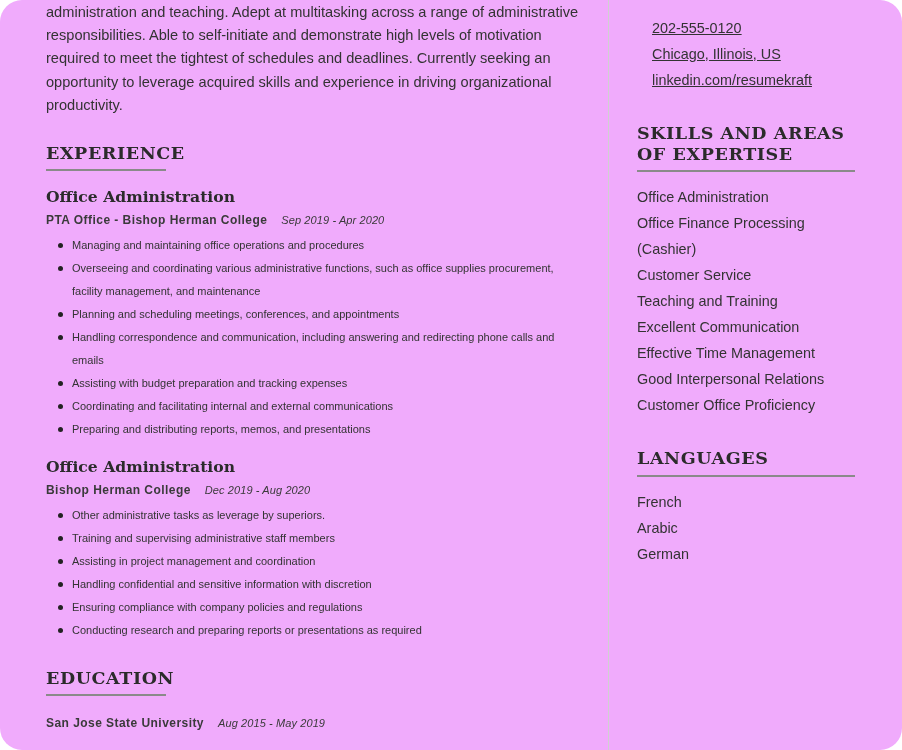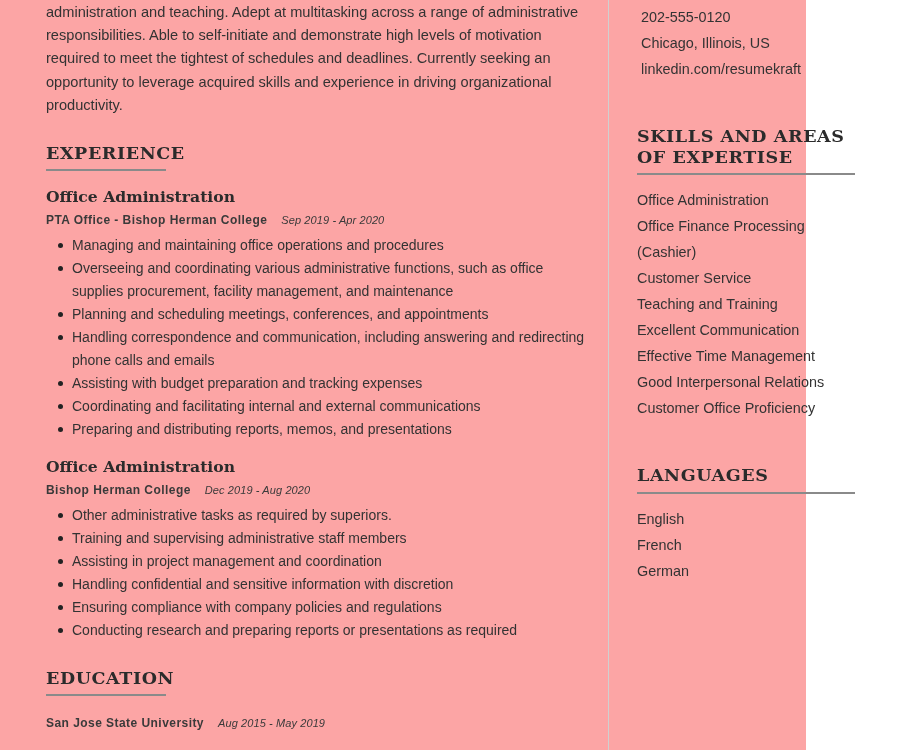--- a/index.html
+++ b/index.html
@@ -11,23 +11,24 @@
     width: 902px;
     height: 750px;
     overflow: hidden;
     font-family: "Liberation Sans", sans-serif;
     color: #333333;
     -webkit-font-smoothing: antialiased;
   }
 
   .page {
     position: relative;
-    width: 806px;
+    width: 902px;
     height: 750px;
-    background: #fca5a5;
+    background: #f0abfc;
+    border-radius: 22px;
   }
 
   
   .divider {
     position: absolute;
     left: 608px;
     top: 0;
     width: 1px;
     height: 750px;
     background: #d0d0d0;
@@ -102,21 +103,21 @@
   }
 
   ul.bullets {
     list-style: none;
     margin: 4px 0 0 0;
     padding: 0;
   }
   ul.bullets li {
     position: relative;
     padding-left: 26px;
-    font-size: 14px;
+    font-size: 11px;
     line-height: 23px;
     color: #333333;
     margin-bottom: 0;
   }
   ul.bullets li::before {
     content: "";
     position: absolute;
     left: 12px;
     top: 9px;
     width: 5px;
@@ -130,29 +131,30 @@
 
   
   .side-col {
     position: absolute;
     left: 637px;
     top: 0;
     width: 228px;
   }
   .contact-list {
     list-style: none;
-    margin: 4px;
-    padding: 0;
+    margin: 15px;
+    padding: 0;
+    text-decoration: underline;
   }
   .contact-list li {
     font-size: 14.4px;
     line-height: 26px;
     color: #333333;
   }
-  .side-section { margin-top: 44px; }
+  .side-section { margin-top: 30px; }
   .side-col .section-rule { width: 218px; margin-top: 6px; }
 
   ul.side-list {
     list-style: none;
     margin: 12px 0 0 0;
     padding: 0;
   }
   ul.side-list li {
     font-size: 14.4px;
     line-height: 26px;
@@ -192,21 +194,21 @@
           <li>Preparing and distributing reports, memos, and presentations</li>
         </ul>
       </div>
 
       <div class="entry">
         <h3 class="entry-title">Office Administration</h3>
         <p class="entry-meta">
           <span class="entry-org">Bishop Herman College</span><span class="entry-dates">Dec 2019 - Aug 2020</span>
         </p>
         <ul class="bullets">
-          <li>Other administrative tasks as required by superiors.</li>
+          <li>Other administrative tasks as leverage by superiors.</li>
           <li>Training and supervising administrative staff members</li>
           <li>Assisting in project management and coordination</li>
           <li>Handling confidential and sensitive information with discretion</li>
           <li>Ensuring compliance with company policies and regulations</li>
           <li>Conducting research and preparing reports or presentations as required</li>
         </ul>
       </div>
     </div>
 
     <div class="section">
@@ -242,21 +244,21 @@
         <li>Effective Time Management</li>
         <li>Good Interpersonal Relations</li>
         <li>Customer Office Proficiency</li>
       </ul>
     </div>
 
     <div class="side-section">
       <h2 class="section-title">LANGUAGES</h2>
       <div class="section-rule"></div>
       <ul class="side-list">
-        <li>English</li>
         <li>French</li>
+        <li>Arabic</li>
         <li>German</li>
       </ul>
     </div>
 
   </div>
 
 </div>
 
 </body></html>

